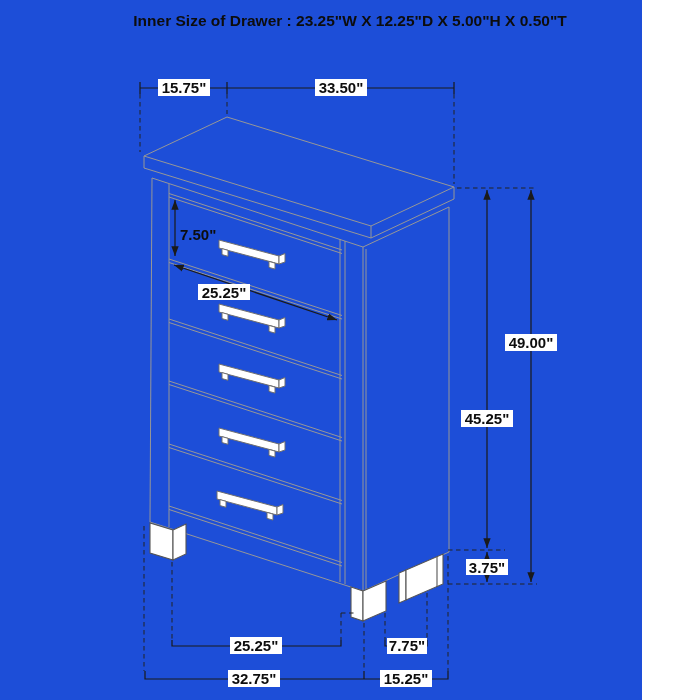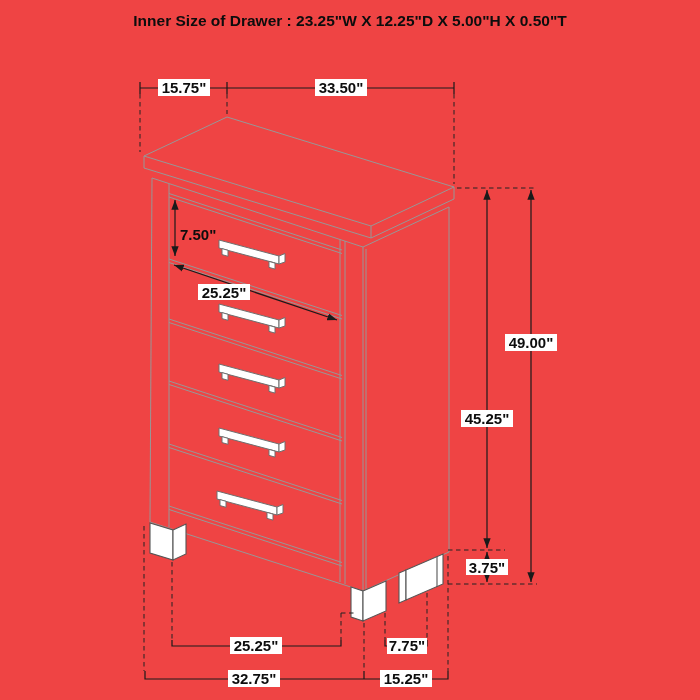--- a/index.html
+++ b/index.html
@@ -1,16 +1,16 @@
 <!DOCTYPE html>
 <html><head>
 <meta charset="utf-8">
 <style>
   html,body{margin:0;padding:0;background:#ffffff;}
-  .stage{position:relative;width:700px;height:700px;background:#ef4444;overflow:hidden;}
+  .stage{position:relative;width:642px;height:700px;background:#1d4ed8;overflow:hidden;}
   svg{display:block;}
   .furn{stroke:#979797;fill:none;stroke-width:1;}
   .leg{stroke:#555555;fill:#ffffff;stroke-width:1.1;}
   .handle{stroke:#6f6f6f;fill:#ffffff;stroke-width:1;}
   .dash{stroke:#232323;fill:none;stroke-width:1;stroke-dasharray:4.5 3.5;}
   .dim{stroke:#1a1a1a;fill:none;stroke-width:1.2;}
   .lblbg{fill:#ffffff;stroke:none;}
   .lbl{font-family:"Liberation Sans", sans-serif;font-size:15px;font-weight:bold;fill:#0d0d0d;}
   .title{font-family:"Liberation Sans", sans-serif;font-size:15.5px;font-weight:bold;fill:#0d0d0d;}
 </style>

